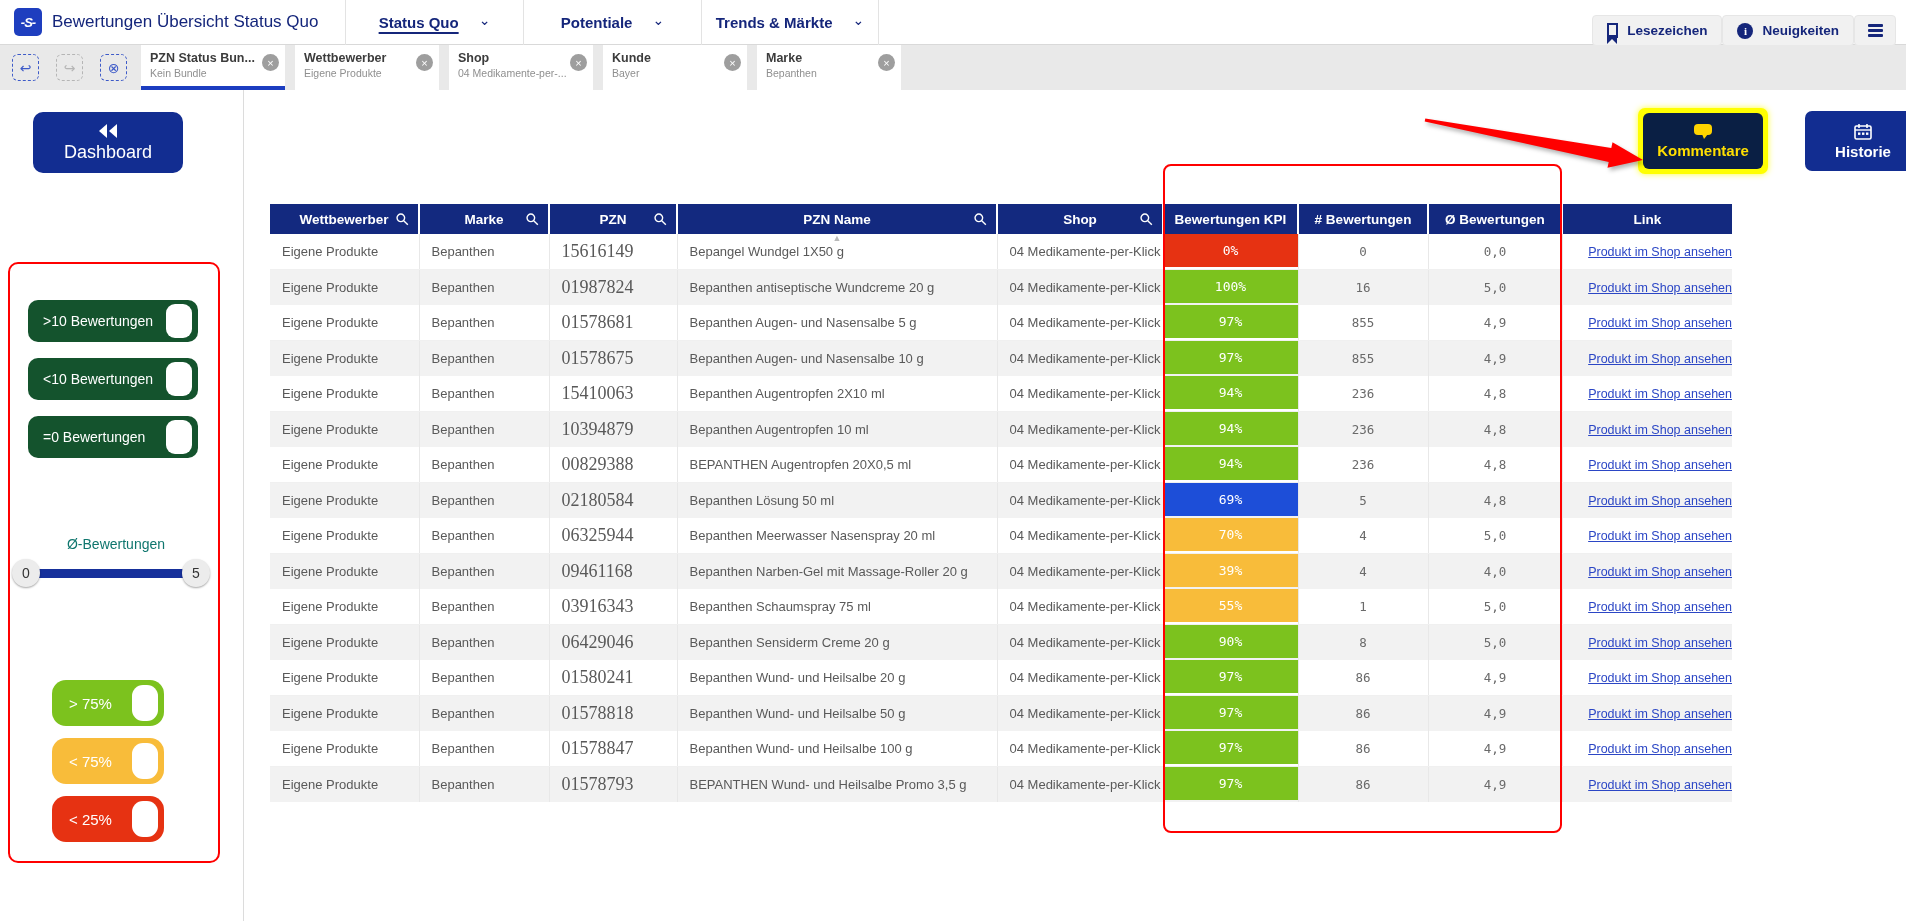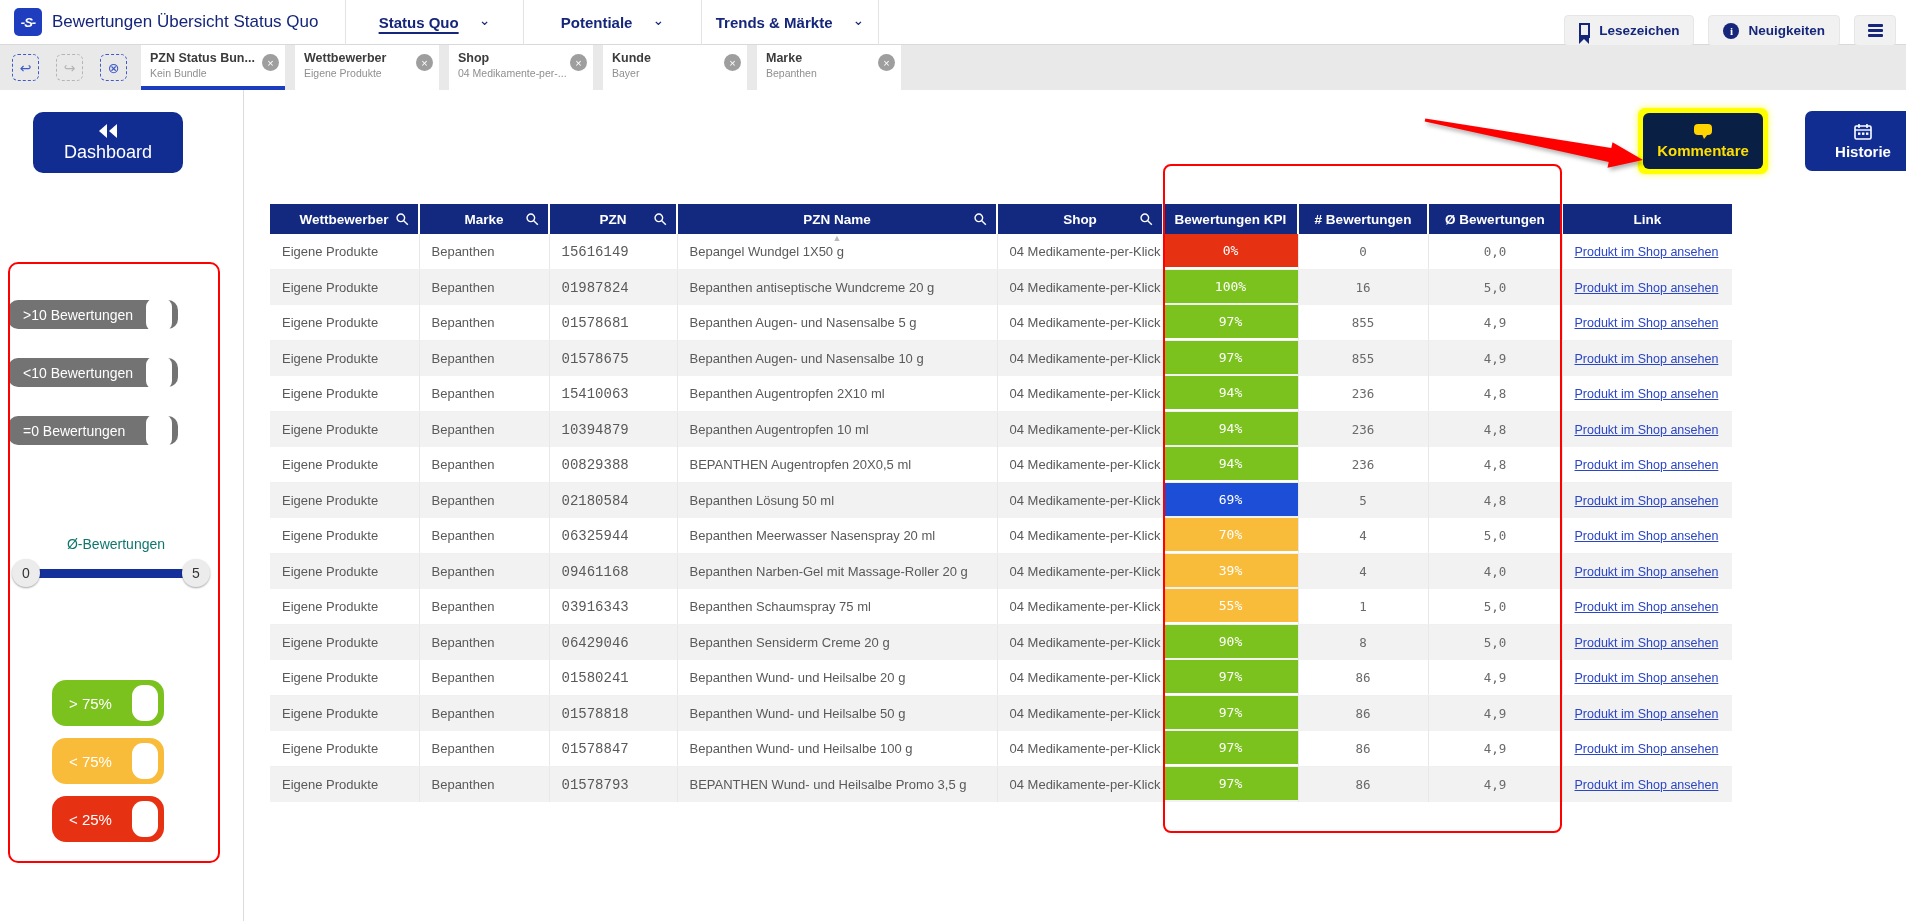--- a/index.html
+++ b/index.html
@@ -10,21 +10,21 @@
   .topbar { position:absolute; left:0; top:0; width:1906px; height:45px; background:#fff; border-bottom:1px solid #d9d9d9; display:flex; align-items:center; }
   .brand { display:flex; align-items:center; gap:10px; padding-left:14px; width:330px; }
   .logo { width:28px; height:28px; background:#1e3ebf; border-radius:5px; color:#fff; display:flex; align-items:center; justify-content:center; font-weight:bold; font-style:italic; font-size:13px; letter-spacing:-1px; }
   .app-title { color:#15267b; font-size:17px; font-weight:500; white-space:nowrap; }
   .nav { position:absolute; left:345px; top:0; height:45px; display:flex; }
   .nav-item { width:178px; height:45px; border-left:1px solid #e3e3e3; display:flex; align-items:center; justify-content:center; gap:20px; cursor:pointer; }
   .nav-item:last-child { border-right:1px solid #e3e3e3; }
   .nav-label { color:#15267b; font-weight:bold; font-size:15px; }
   .nav-item.active .nav-label { text-decoration:underline; text-underline-offset:4px; text-decoration-thickness:2px; }
   .chev { color:#15267b; font-size:14px; margin-top:-6px; }
-  .top-actions { position:absolute; right:10px; top:0; height:61px; display:flex; align-items:center; gap:14px; }
+  .top-actions { position:absolute; right:10px; top:0; height:61px; display:flex; align-items:center; }
   .top-btn { background:#f1f1f1; border:1px solid #e6e6e6; border-radius:4px; height:31px; padding:0 14px; display:flex; align-items:center; gap:9px; color:#15267b; font-weight:bold; font-size:13.5px; cursor:pointer; font-family:inherit; }
   .icon-bookmark { display:inline-block; width:11px; height:15px; border:2px solid #15267b; border-bottom:none; position:relative; }
   .icon-bookmark:after { content:""; position:absolute; left:-2px; bottom:-6px; border:5.5px solid #15267b; border-top-width:4px; border-bottom:5px solid transparent; }
   .icon-info { width:16px; height:16px; border-radius:50%; background:#15267b; color:#fff; font-size:11px; font-weight:bold; display:flex; align-items:center; justify-content:center; font-family:"Liberation Serif",serif; }
   .btn-menu { width:42px; justify-content:center; padding:0; }
   .icon-menu { display:inline-block; width:15px; }
   .icon-menu i { display:block; height:2.5px; background:#15267b; margin:2.5px 0; border-radius:1px; }
 
   
   .filterbar { position:absolute; left:0; top:45px; width:1906px; height:45px; background:#e9e9e9; display:flex; align-items:stretch; }
@@ -41,21 +41,21 @@
   
   .v-divider { position:absolute; left:243px; top:90px; width:1px; height:831px; background:#dcdcdc; }
   .dashboard-btn { position:absolute; left:33px; top:112px; width:150px; height:61px; background:#122d91; border:none; border-radius:10px; color:#fff; display:flex; flex-direction:column; align-items:center; justify-content:center; gap:3px; cursor:pointer; font-family:inherit; }
   .dashboard-btn span { font-size:18px; }
   .ann-box { position:absolute; border:2px solid #ff0000; border-radius:10px; pointer-events:none; z-index:50; }
   .ann-sidebar { left:8px; top:262px; width:212px; height:601px; }
   .ann-kpi { left:1163px; top:164px; width:399px; height:669px; border-radius:8px; }
 
   .pill { position:absolute; border:none; border-radius:10px; color:#fff; font-size:14px; text-align:left; padding-left:15px; cursor:pointer; font-family:inherit; }
   .pill .knob { position:absolute; right:6px; top:50%; transform:translateY(-50%); width:26px; height:34px; background:#fff; border-radius:9px; }
-  .pill-navy { left:8px; width:170px; height:29px; background:#737373; }
+  .pill-navy { left:28px; width:170px; height:42px; background:#14532d; }
   .pill-pct { left:52px; width:112px; height:46px; border-radius:14px; font-size:15px; padding-left:17px; }
   .pill-pct .knob { width:26px; height:36px; border-radius:11px; }
 
   .slider-label { position:absolute; left:0; top:536px; width:232px; text-align:center; color:#0f766e; font-size:14px; }
   .slider { position:absolute; left:12px; top:558px; width:198px; height:30px; }
   .slider-track { position:absolute; left:10px; right:10px; top:11px; height:9px; background:#16309b; cursor:pointer; }
   .slider-handle { position:absolute; top:1px; width:28px; height:28px; background:#ececec; border-radius:50%; box-shadow:0 1px 2px rgba(0,0,0,.35); color:#333; font-size:14px; display:flex; align-items:center; justify-content:center; cursor:grab; }
   .slider-handle.min { left:0; }
   .slider-handle.max { right:0; }
 
@@ -69,23 +69,23 @@
   .tbl-wrap { position:absolute; left:270px; top:204px; }
   table { border-collapse:collapse; table-layout:fixed; width:1462px; }
   thead th { background:#13297f; color:#fff; height:30px; font-size:13.5px; font-weight:bold; position:relative; border-right:2px solid #fff; cursor:pointer; }
   thead th:last-child { border-right:none; }
   .th-inner { display:flex; align-items:center; justify-content:center; gap:8px; }
   .th-search { position:absolute; right:9px; top:8px; }
   .sort-asc { position:absolute; left:50%; bottom:-9px; transform:translateX(-50%); color:#b9b9b9; font-size:9px; }
   tbody tr { height:35px; }
   tbody tr:nth-child(even) { background:#f2f2f2; }
   tbody td { border-right:1px solid #e8e8e8; font-size:13px; color:#595959; padding-left:12px; overflow:hidden; white-space:nowrap; cursor:pointer; }
-  tbody td:last-child { border-right:none; }
+  tbody td:last-child { border-right:none;text-align:right; }
   tbody tr:nth-child(odd) td { border-bottom:1px solid #f0f0f0; }
-  td.mono { font-family:Liberation Mono, monospace; font-size:14px; }
+  td.mono { font-family:Liberation Serif, serif; font-size:18px; }
   td.num { text-align:center; padding-left:0; font-family:"DejaVu Sans Mono","Liberation Mono",monospace; font-size:12.5px; color:#6a6a6a; }
   td.kpi-cell { padding:0; }
   .kpi-block { height:33px; margin-bottom:2px; display:flex; align-items:center; justify-content:center; color:#fff; font-family:"DejaVu Sans Mono","Liberation Mono",monospace; font-size:13px; }
   td.link-cell a { color:#2b46c5; font-size:12.5px; text-decoration:underline; cursor:pointer; }
 </style>
 </head>
 <body>
 
 <div class="topbar">
   <div class="brand">

